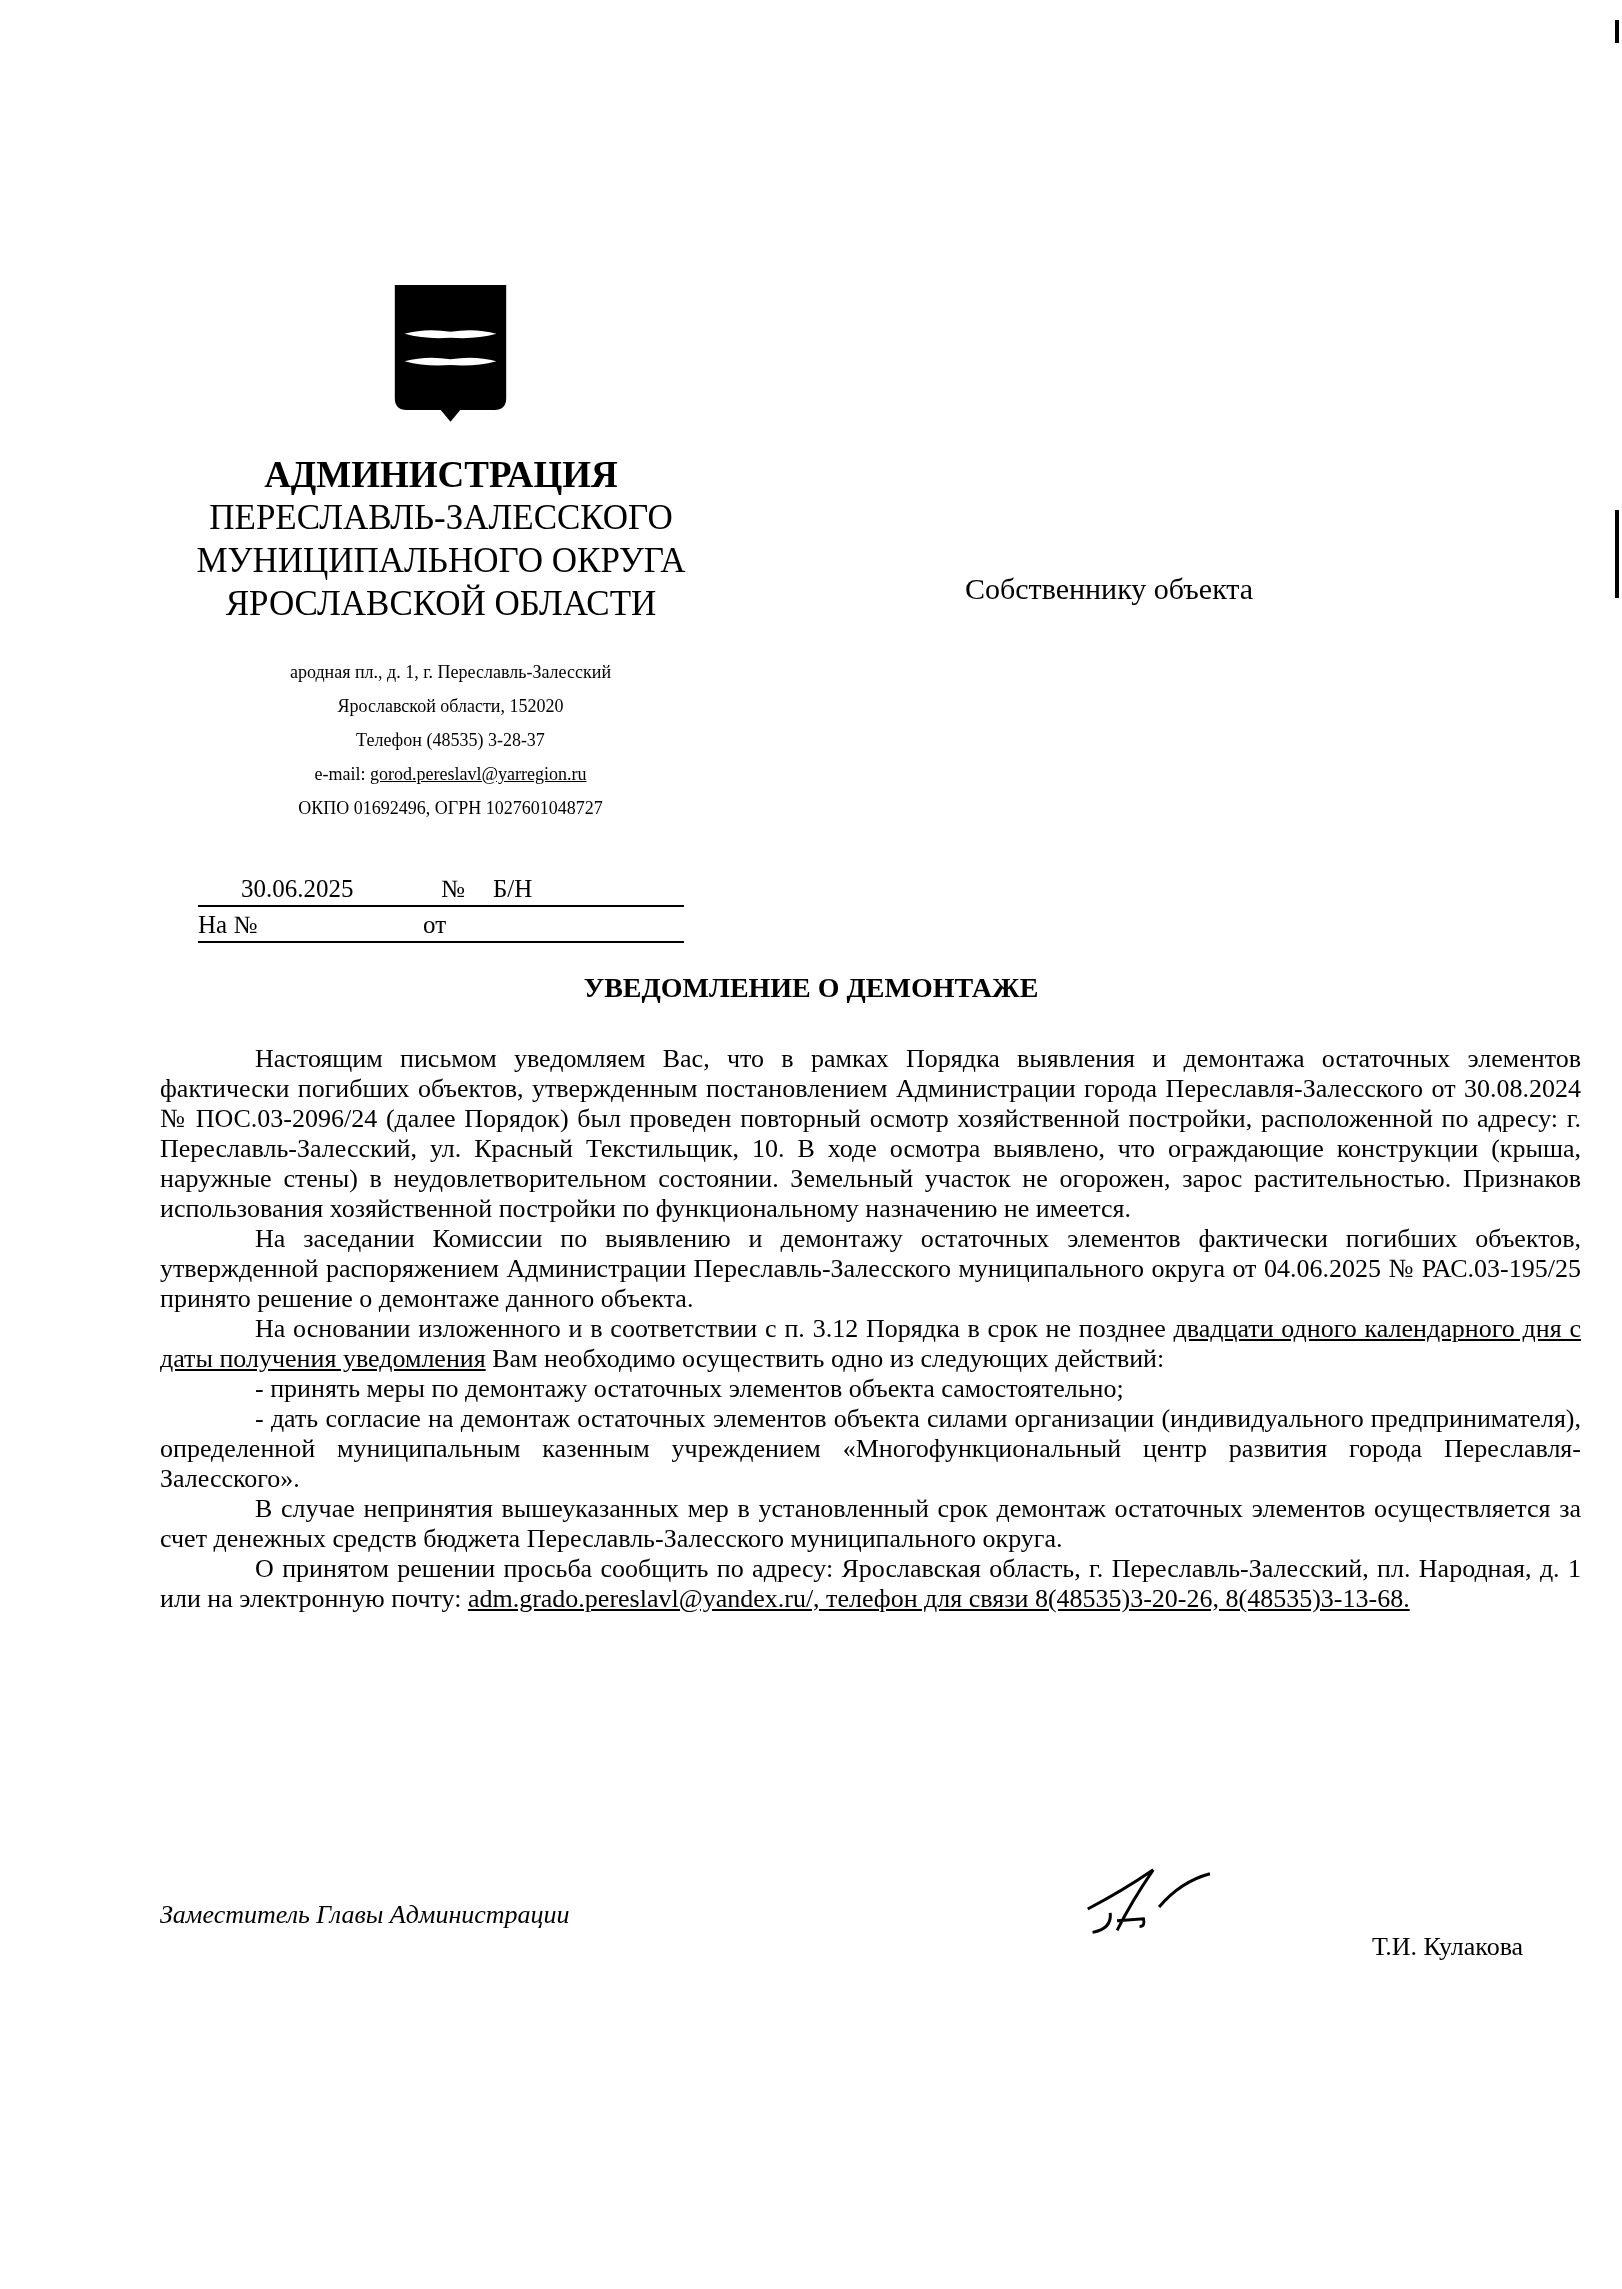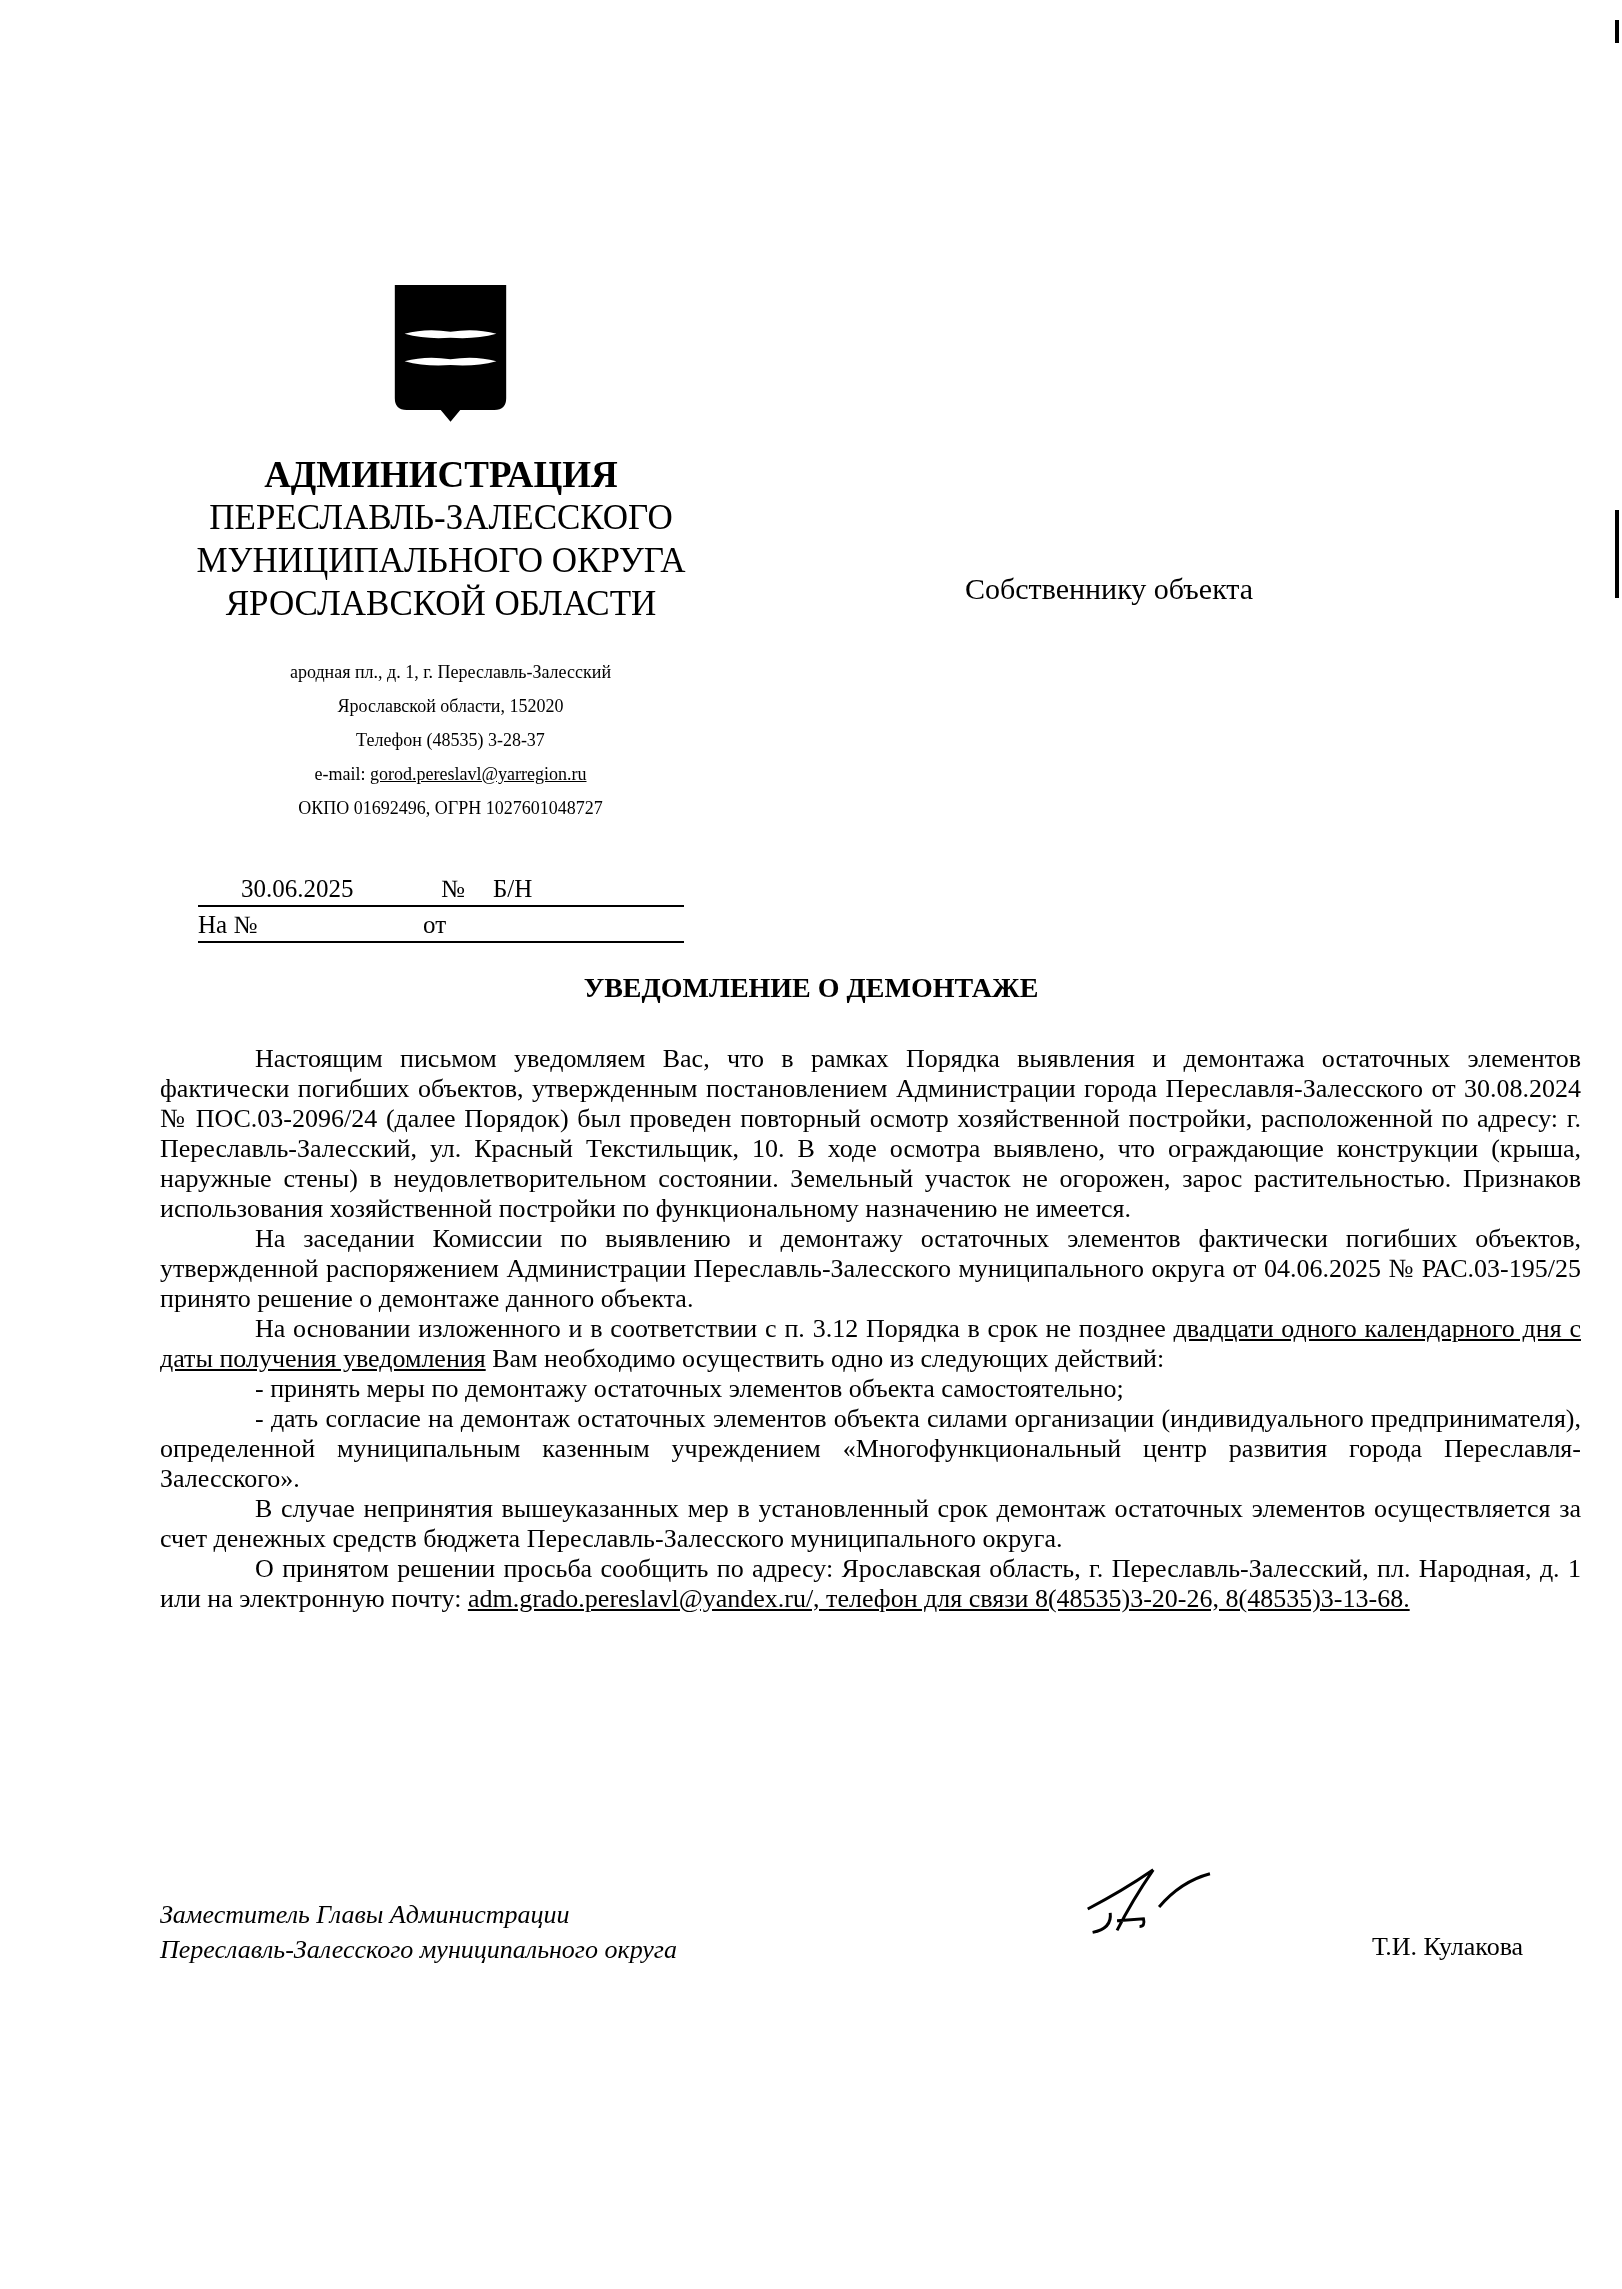--- a/index.html
+++ b/index.html
@@ -68,21 +68,20 @@
   <p>На заседании Комиссии по выявлению и демонтажу остаточных элементов фактически погибших объектов, утвержденной распоряжением Администрации Переславль-Залесского муниципального округа от 04.06.2025 № РАС.03-195/25 принято решение о демонтаже данного объекта.</p>
   <p><span>На основании изложенного и в соответствии с п. 3.12 Порядка в срок не позднее </span><span class="u">двадцати одного календарного дня с даты получения уведомления</span><span> Вам необходимо осуществить одно из следующих действий:</span></p>
   <p>- принять меры по демонтажу остаточных элементов объекта самостоятельно;</p>
   <p>- дать согласие на демонтаж остаточных элементов объекта силами организации (индивидуального предпринимателя), определенной муниципальным казенным учреждением «Многофункциональный центр развития города Переславля-Залесского».</p>
   <p>В случае непринятия вышеуказанных мер в установленный срок демонтаж остаточных элементов осуществляется за счет денежных средств бюджета Переславль-Залесского муниципального округа.</p>
   <p><span>О принятом решении просьба сообщить по адресу: Ярославская область, г. Переславль-Залесский, пл. Народная, д. 1 или на электронную почту: </span><span class="u">adm.grado.pereslavl@yandex.ru/, телефон для связи 8(48535)3-20-26, 8(48535)3-13-68.</span></p>
 </div>
 
 <div class="abs sign-left">
   <div>Заместитель Главы Администрации</div>
-  <div>Переславль-Залесского муниципального округа</div>
 </div>
 <div class="abs signature">
   <svg width="157" height="88" viewBox="0 0 160 90">
     <path d="M25 48 Q60 30 92 8 M92 8 Q70 40 55 70 M48 52 Q50 68 30 72 M55 60 L82 58 Q84 66 78 66 M98 46 Q120 20 150 12" stroke="#000" stroke-width="3" fill="none"></path>
   </svg>
 </div>
 <div class="abs sign-name">Т.И. Кулакова</div>
 
 <div class="abs edge" style="top:19.6px;height:23.5px;"></div>
 <div class="abs edge" style="top:510px;height:88px;"></div>

